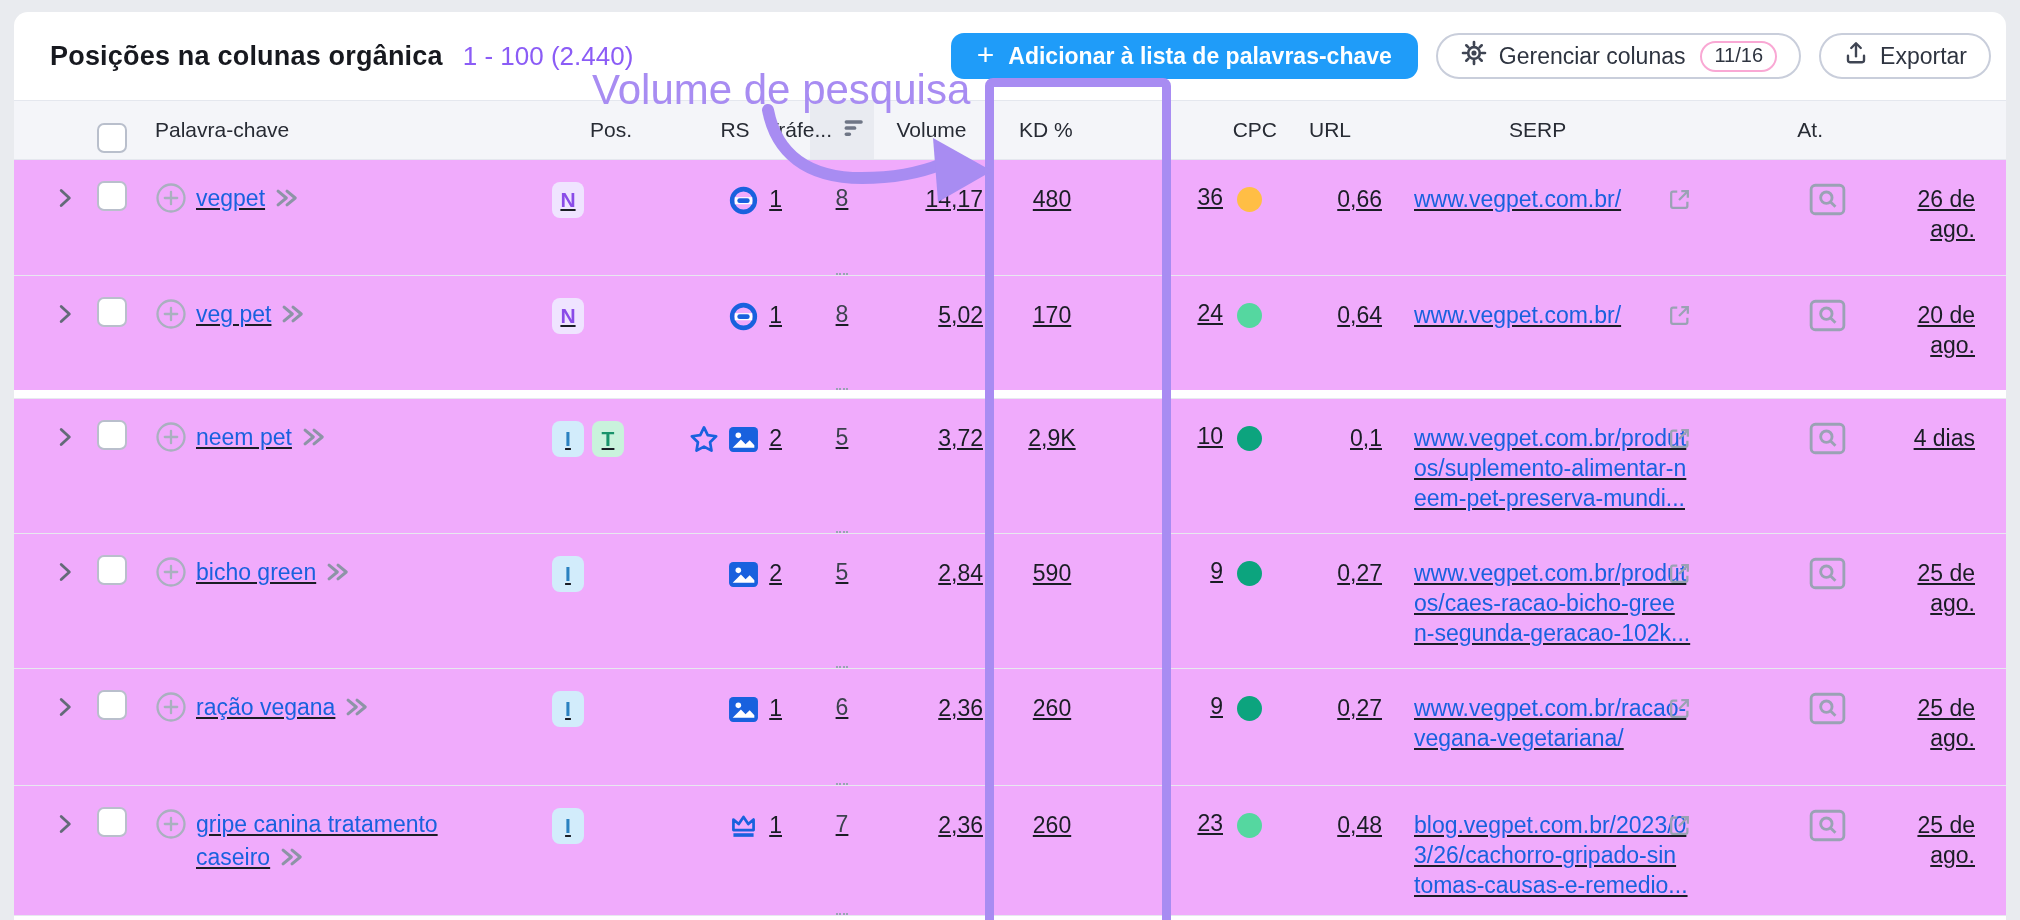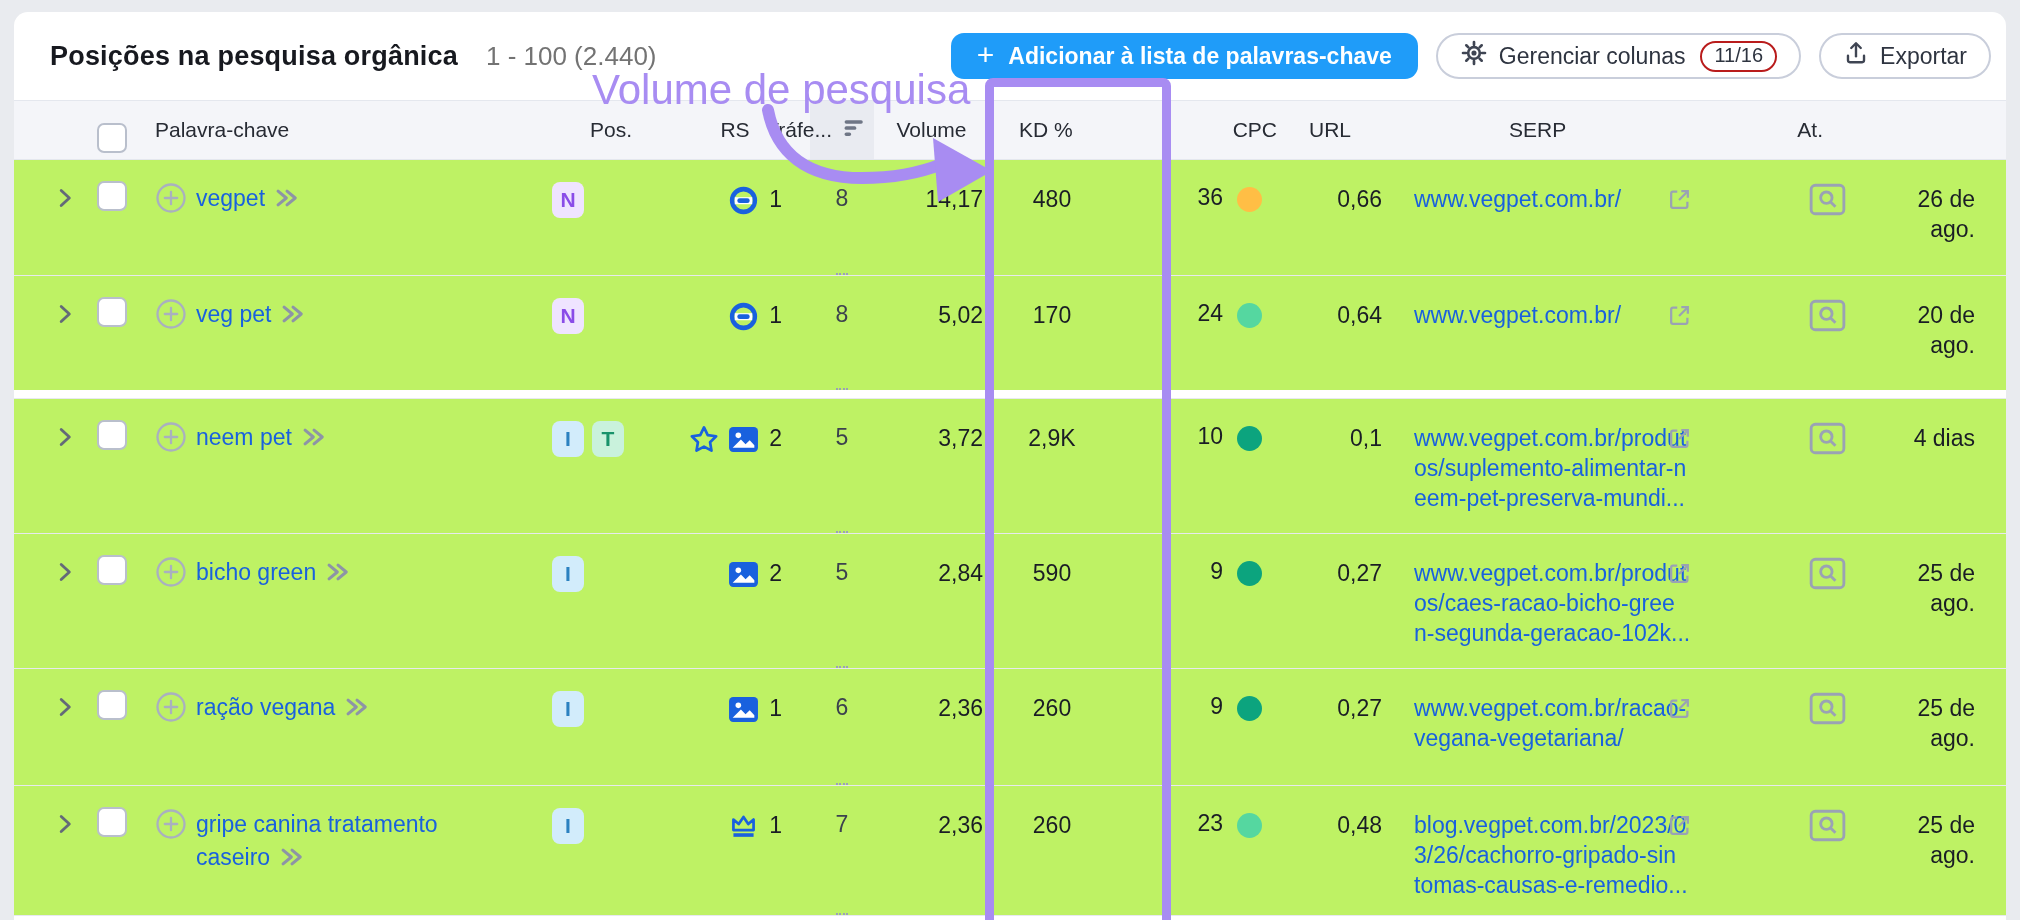--- a/index.html
+++ b/index.html
@@ -4,48 +4,48 @@
 <style>
   * { margin:0; padding:0; box-sizing:border-box; }
   html,body { width:2020px; height:920px; overflow:hidden; }
   body { background:#e9ebef; font-family:"Liberation Sans","DejaVu Sans",sans-serif; color:#1a1d25; position:relative; }
 
   .card { position:absolute; left:14px; top:12px; width:1992px; height:908px; background:#fff; border-radius:14px 14px 0 0; overflow:hidden; }
 
   
   .topbar { height:88px; display:flex; align-items:center; padding:0 15px 0 36px; }
   .title { font-size:27px; font-weight:700; color:#17191f; letter-spacing:.2px; }
-  .count { font-size:26px; color:#737373; margin-left:28px; }
+  .count { font-size:26px; color:#8b5cf6; margin-left:20px; }
   .topbar .spacer { flex:1; }
   .btn { display:flex; align-items:center; cursor:pointer; white-space:nowrap; }
   .btn-primary { background:#1f9cf9; color:#fff; border-radius:13px; height:46px; padding:0 26px; font-size:23px; font-weight:600; gap:14px; }
   .btn-primary .plus { font-size:30px; font-weight:400; line-height:1; margin-top:-3px; }
   .btn-secondary { background:#fff; border:2px solid #c9cedb; border-radius:23px; height:46px; padding:0 22px; font-size:23px; color:#2e3440; gap:11px; }
   .btn-secondary + .btn-secondary { margin-left:18px; }
   .btn-primary { margin-right:18px; }
-  .badge-pill { border:2px solid #b91c1c; border-radius:999px; padding:1px 12px 3px; font-size:20px; color:#2e3440; margin-left:4px; }
+  .badge-pill { border:2px solid #f9a8d4; border-radius:999px; padding:1px 12px 3px; font-size:20px; color:#2e3440; margin-left:4px; }
 
   
   .trow { display:grid; grid-template-columns:72px 54px 380px 140px 150px 64px 115px 185px 135px 105px 300px 140px 1fr; }
   .thead { background:#f4f5f9; border-top:1.5px solid #e4e7ee; border-bottom:1.5px solid #e4e7ee; height:60px; font-size:21px; color:#272b34; }
   .thead .c { display:flex; align-items:center; }
   .c { min-width:0; }
   .c-kwh { padding-left:15px; }
   .c-inth { padding-left:32px; }
   .c-posh { justify-content:flex-end; padding-right:28px; }
   .c-rsh { justify-content:center; }
   .c-trh { justify-content:flex-end; padding-right:6px; gap:10px; background:#e9ebf1; }
   .c-volh { justify-content:center; }
   .c-kdh { padding-left:30px; }
   .c-cpch { justify-content:flex-end; padding-right:32px; }
   .c-urlh { padding-left:0; }
   .c-serph { padding-left:95px; }
   .c-ath { justify-content:flex-end; padding-right:31px; }
 
-  .tbody .trow { border-top:1.5px solid #e7e9ef; background:#bef264; font-size:23px; }
+  .tbody .trow { border-top:1.5px solid #e7e9ef; background:#f0abfc; font-size:23px;text-decoration:underline; }
   .tbody .trow:first-child { border-top:none; }
   .sliver { height:13px; border-top:1.5px solid #e7e9ef; background:#fff; }
 
   .c-exp { padding:25px 0 0 42px; }
   .c-check { padding-top:21px; }
   .checkbox { display:block; width:30px; height:30px; margin-left:11px; border:2px solid #b9bfcc; border-radius:7px; background:#fff; cursor:pointer; }
   .c-kw { display:flex; padding:22px 0 0 15px; gap:9px; align-items:flex-start; }
   .kw-text { max-width:300px; line-height:33px; }
   .kw-link { color:#1961de; text-decoration:none; cursor:pointer; }
   .dbl { display:inline-block; vertical-align:-3px; margin-left:8px; cursor:pointer; }
@@ -72,21 +72,21 @@
   .vol-highlight { position:absolute; left:985px; top:78px; width:186px; height:860px; border:9px solid #a88cf2; border-radius:8px; pointer-events:none; z-index:5; }
   .vol-label { position:absolute; left:592px; top:66px; font-size:42px; color:#a88cf2; z-index:6; pointer-events:none; white-space:nowrap; }
   .arrow-svg { position:absolute; left:0; top:0; z-index:6; pointer-events:none; }
 </style>
 </head>
 <body>
 
 <div class="card">
 
   <div class="topbar">
-    <span class="title">Posições na pesquisa orgânica</span>
+    <span class="title">Posições na colunas orgânica</span>
     <span class="count">1 - 100 (2.440)</span>
     <span class="spacer"></span>
     <div class="btn btn-primary">
       <span class="plus">+</span>
       <span>Adicionar à lista de palavras-chave</span>
     </div>
     <div class="btn btn-secondary">
       <span><svg width="28" height="28" viewBox="0 0 24 24">
             <g stroke="#3f4553" stroke-width="2.3" stroke-linecap="round" fill="none">
               <circle cx="12" cy="12" r="5"></circle>

